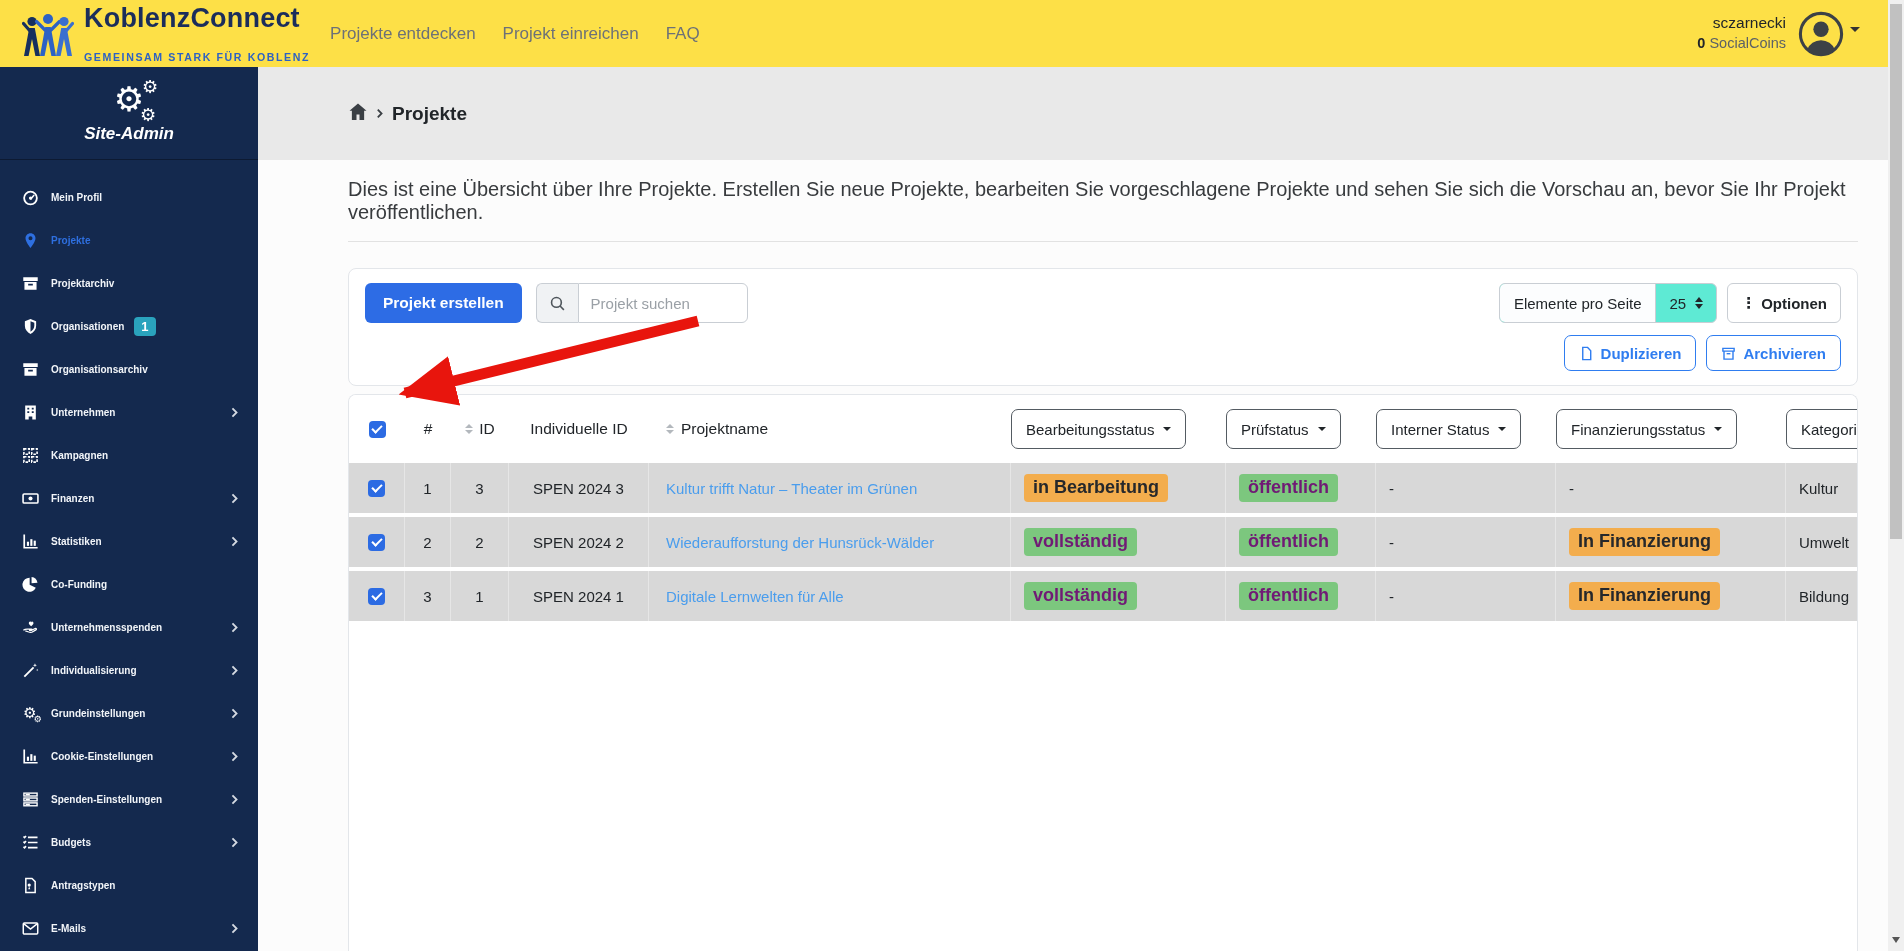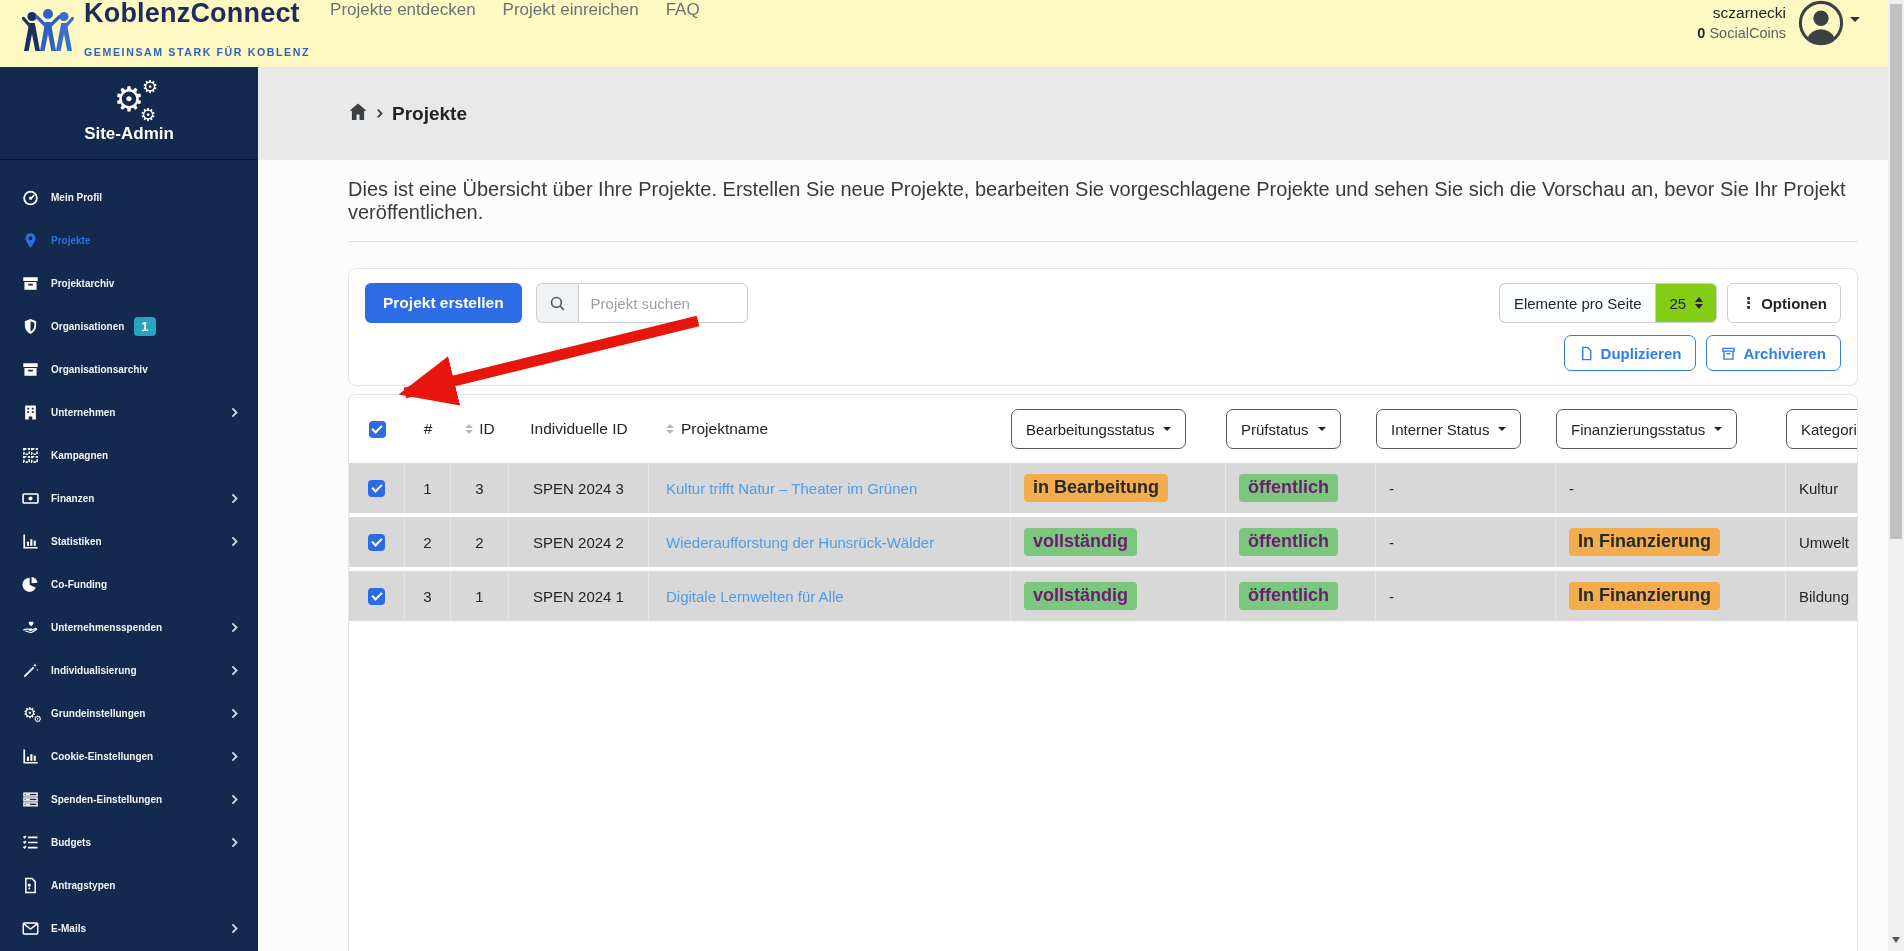--- a/index.html
+++ b/index.html
@@ -1,21 +1,21 @@
 <!DOCTYPE html>
 <html><head>
 <meta charset="utf-8">
 <style>
   * { margin:0; padding:0; box-sizing:border-box; }
   html,body { width:1904px; height:951px; overflow:hidden; background:#fff;
     font-family:"Liberation Sans","DejaVu Sans",sans-serif; }
 
   
-  .navbar { position:absolute; left:0; top:0; width:1888px; height:67px; background:#fef9c3;
-    display:flex; align-items:flex-start; z-index:30; }
+  .navbar { position:absolute; left:0; top:0; width:1888px; height:67px; background:#fde047;
+    display:flex; align-items:center; z-index:30; }
   .brand { display:flex; align-items:center; gap:10px; margin-left:22px; }
   .brand-txt { display:flex; flex-direction:column; line-height:1; }
   .brand-title { font-size:27px; font-weight:bold; color:#1b2d5b; letter-spacing:.2px; }
   .brand-sub { font-size:10.6px; color:#2d62c4; letter-spacing:1.6px; font-weight:bold; margin-top:20px; }
   .nav-links { display:flex; gap:27px; margin-left:20px; }
   .nav-link { font-size:17px; color:#6d7177; cursor:pointer; white-space:nowrap; }
   .nav-user { margin-left:auto; display:flex; align-items:center; margin-right:28px; }
   .user-txt { text-align:right; margin-right:12px; line-height:1.35; }
   .user-name { font-size:15.5px; color:#212529; }
   .user-coins { font-size:14.5px; color:#5c6166; }
@@ -25,21 +25,21 @@
     border-top:5px solid #333; display:inline-block; }
   .nav-user .caret-down { margin-left:6px; margin-top:-8px; }
 
   
   .sidebar { position:absolute; left:0; top:67px; width:258px; height:884px; background:#14294e; z-index:20; }
   .sb-admin { height:93px; display:flex; flex-direction:column; align-items:center; justify-content:center;
     border-bottom:1px solid rgba(0,0,0,.35); color:#fff; }
   .gear-cluster { position:relative; font-family:"DejaVu Sans",sans-serif; font-size:34px; line-height:1; height:40px; }
   .gear-cluster .g2 { position:absolute; font-size:18px; right:-14px; top:-4px; }
   .gear-cluster .g3 { position:absolute; font-size:18px; right:-12px; bottom:-2px; }
-  .sb-admin-label { font-size:17px; font-weight:bold; margin-top:2px; }
+  .sb-admin-label { font-size:17px; font-weight:bold; margin-top:2px;font-style:italic; }
   .sb-items { padding-top:16px; }
   .sb-item { height:43px; display:flex; align-items:center; padding-left:19px; cursor:pointer; color:#f2f5f9; }
   .sb-ico { width:22px; display:flex; justify-content:center; align-items:center; color:#fff; flex:none; }
   .sb-ico svg { width:17px; height:17px; }
   .sb-label { font-size:10px; font-weight:bold; margin-left:10px; white-space:nowrap; }
   .sb-item.active, .sb-item.active .sb-ico { color:#2e6fe0; }
   .sb-badge { margin-left:10px; background:#2aa3bd; color:#fff; font-size:13px; font-weight:bold;
     padding:3px 7px; border-radius:4px; line-height:1; }
   .sb-chev { margin-left:auto; margin-right:18px; display:flex; }
   .sb-chev svg { width:11px; height:11px; }
@@ -62,21 +62,21 @@
   .btn-primary { height:40px; background:#2d6ce5; color:#fff; font-size:15.5px; font-weight:bold;
     border:none; border-radius:6px; padding:0 18px; cursor:pointer; font-family:inherit; }
   .search-group { display:flex; height:40px; }
   .search-addon { width:42px; background:#f0f2f4; border:1px solid #c9ced4; border-right:none;
     border-radius:6px 0 0 6px; display:flex; align-items:center; justify-content:center; }
   .search-addon svg { width:17px; height:17px; }
   .search-input { width:170px; border:1px solid #c9ced4; border-radius:0 6px 6px 0; padding:0 12px;
     font-size:15px; font-family:inherit; color:#212529; outline:none; background:#fff; }
   .search-input::placeholder { color:#9aa0a6; }
   .tb-right { display:flex; align-items:center; gap:10px; }
-  .perpage { display:flex; align-items:stretch; height:40px; border:1px solid #c9ced4; border-radius:6px; overflow:hidden; background:#84cc16; }
+  .perpage { display:flex; align-items:stretch; height:40px; border:1px solid #c9ced4; border-radius:6px; overflow:hidden; background:#5eead4; }
   .pp-label { display:flex; align-items:center; padding:0 14px; font-size:15px; color:#212529; border-right:1px solid #c9ced4; background:#fcfdfe; }
   .pp-value { display:flex; align-items:center; gap:9px; padding:0 13px; font-size:15px; color:#212529; cursor:pointer; }
   .updown { display:inline-flex; flex-direction:column; gap:2px; }
   .updown .u { width:0;height:0;border-left:4.5px solid transparent;border-right:4.5px solid transparent;border-bottom:5px solid #212529; }
   .updown .d { width:0;height:0;border-left:4.5px solid transparent;border-right:4.5px solid transparent;border-top:5px solid #212529; }
   .btn-options { height:40px; display:flex; align-items:center; gap:5px; background:#fff; border:1px solid #c9ced4;
     border-radius:6px; padding:0 13px; font-size:15px; font-weight:bold; color:#212529; cursor:pointer; font-family:inherit; }
   .dots { font-family:"DejaVu Sans",sans-serif; font-weight:bold; font-size:15px; }
   .tb-row2 { display:flex; justify-content:flex-end; gap:10px; margin-top:12px; }
   .btn-outline { height:36px; display:flex; align-items:center; gap:7px; background:#fff; border:1px solid #2f7df0;

